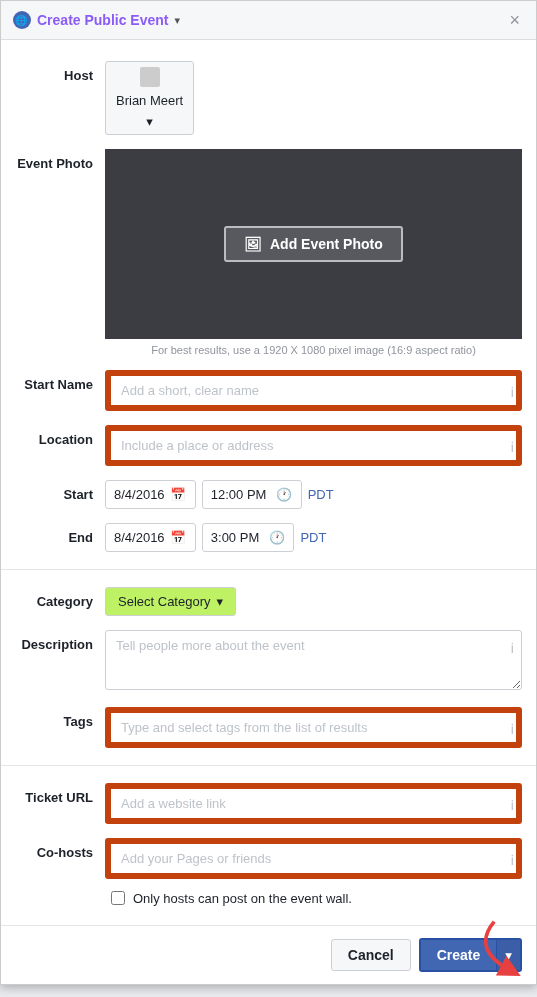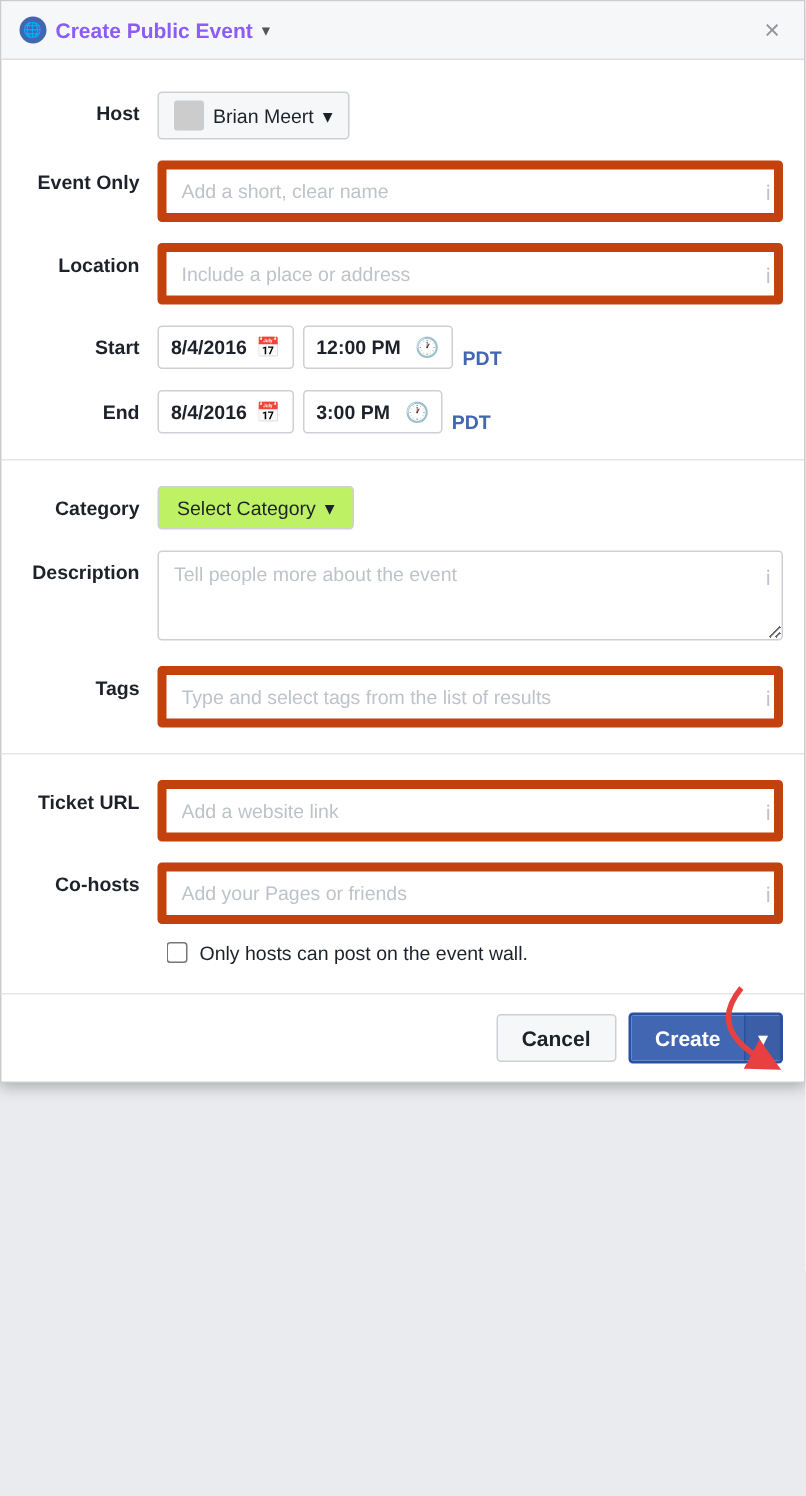--- a/index.html
+++ b/index.html
@@ -91,20 +91,21 @@
       display: inline-flex;
       align-items: center;
       gap: 6px;
       background: #f6f7f8;
       border: 1px solid #ccd0d5;
       border-radius: 3px;
       padding: 5px 10px;
       cursor: pointer;
       font-size: 13px;
       color: #1d2129;
+      flex-direction: column;
     }
     .host-avatar {
       width: 20px;
       height: 20px;
       background: #ccc;
       border-radius: 2px;
     }
     .photo-area {
       width: 100%;
       background: #3b3d42;
@@ -151,24 +152,23 @@
       position: absolute;
       right: 8px;
       top: 50%;
       transform: translateY(-50%);
       color: #bec3c9;
       font-size: 14px;
       cursor: pointer;
     }
     .datetime-row {
       display: flex;
-      align-items: flex-end;
+      align-items: center;
       gap: 6px;
       flex-wrap: nowrap;
-      font-weight: bold;
     }
     .date-input {
       display: flex;
       align-items: center;
       border: 1px solid #ccd0d5;
       border-radius: 3px;
       padding: 6px 8px;
       gap: 6px;
       font-size: 13px;
       cursor: pointer;
@@ -332,23 +332,35 @@
       <div class="form-label">Host</div>
       <div class="form-control-wrap">
         <button class="host-btn">
           <div class="host-avatar"></div>
           <span>Brian Meert</span>
           <span>▾</span>
         </button>
       </div>
     </div>
 
-
-    <div class="form-row">
-      <div class="form-label">Event Only</div>
+    <div class="form-row">
+      <div class="form-label">Event Photo</div>
+      <div class="form-control-wrap">
+        <div class="photo-area">
+          <button class="add-photo-btn">
+            <span>🖼</span>
+            <span>Add Event Photo</span>
+          </button>
+        </div>
+        <div class="photo-hint">For best results, use a 1920 X 1080 pixel image (16:9 aspect ratio)</div>
+      </div>
+    </div>
+
+    <div class="form-row">
+      <div class="form-label">Start Name</div>
       <div class="form-control-wrap">
         <input type="text" class="text-input" placeholder="Add a short, clear name" style="">
         <span class="info-icon">ℹ</span>
       </div>
     </div>
 
     <div class="form-row">
       <div class="form-label">Location</div>
       <div class="form-control-wrap">
         <input type="text" class="text-input" placeholder="Include a place or address" style="">

